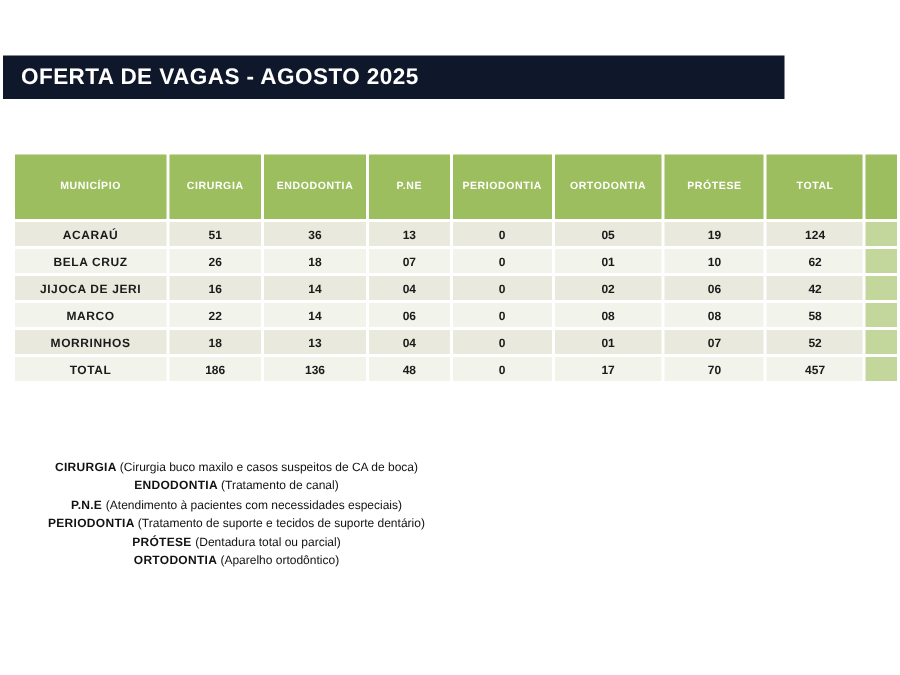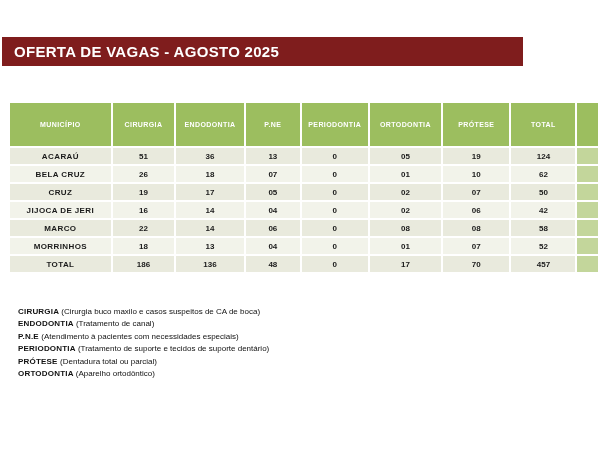--- a/index.html
+++ b/index.html
@@ -1,18 +1,18 @@
 <!DOCTYPE html>
 <html><head>
 <meta charset="utf-8">
 <style>
   html,body{margin:0;padding:0;background:#fff;}
   .page{position:relative;width:600px;height:450px;background:#ffffff;overflow:hidden;
         font-family:"Liberation Sans",sans-serif;color:#1a1a1a;}
-  .title-bar{position:absolute;left:2px;top:37px;width:509px;height:29px;background:#7f1d1d;
+  .title-bar{position:absolute;left:2px;top:37px;width:509px;height:29px;background:#0f172a;
         color:#ffffff;font-weight:bold;font-size:15px;line-height:29px;padding-left:12px;
         letter-spacing:.3px;}
   table.vagas{position:absolute;left:8px;top:101px;border-collapse:separate;border-spacing:2px;}
   table.vagas th{background:#9CBE5F;color:#ffffff;font-size:7px;font-weight:bold;height:43px;
         text-align:center;letter-spacing:.4px;padding:0 2px;}
   table.vagas td{font-size:8px;font-weight:bold;color:#1a1a1a;text-align:center;height:14px;
         padding:1px 2px;}
   tbody tr:nth-child(odd) td{background:#E9EADD;}
   tbody tr:nth-child(even) td{background:#F2F3EA;}
   td.muni{text-align:left;padding-left:4px;font-size:8.5px;letter-spacing:.4px;}
@@ -21,21 +21,21 @@
   
   table.vagas th:nth-child(1){width:98px;}
   table.vagas th:nth-child(2){width:58px;}
   table.vagas th:nth-child(3){width:64px;}
   table.vagas th:nth-child(4){width:51px;}
   table.vagas th:nth-child(5){width:62px;}
   table.vagas th:nth-child(6){width:68px;}
   table.vagas th:nth-child(7){width:63px;}
   table.vagas th:nth-child(8){width:61px;}
   table.vagas th:nth-child(9){width:17px;}
-  .legend{position:absolute;left:18px;top:306px;font-size:8px;line-height:12.4px;color:#111;}
+  .legend{position:absolute;left:32px;top:306px;font-size:8px;line-height:12.4px;color:#111;text-align:center;}
   .legend .term{font-weight:bold;letter-spacing:.2px;}
 </style>
 </head>
 <body>
 
 <div class="page">
 
   <div class="title-bar">OFERTA DE VAGAS - AGOSTO 2025</div>
 
   <table class="vagas">
@@ -66,31 +66,20 @@
         </tr>
         <tr>
           <td class="muni">BELA CRUZ</td>
           <td>26</td>
           <td>18</td>
           <td>07</td>
           <td>0</td>
           <td>01</td>
           <td>10</td>
           <td>62</td>
-          <td class="strip"></td>
-        </tr>
-        <tr>
-          <td class="muni">CRUZ</td>
-          <td>19</td>
-          <td>17</td>
-          <td>05</td>
-          <td>0</td>
-          <td>02</td>
-          <td>07</td>
-          <td>50</td>
           <td class="strip"></td>
         </tr>
         <tr>
           <td class="muni">JIJOCA DE JERI</td>
           <td>16</td>
           <td>14</td>
           <td>04</td>
           <td>0</td>
           <td>02</td>
           <td>06</td>

